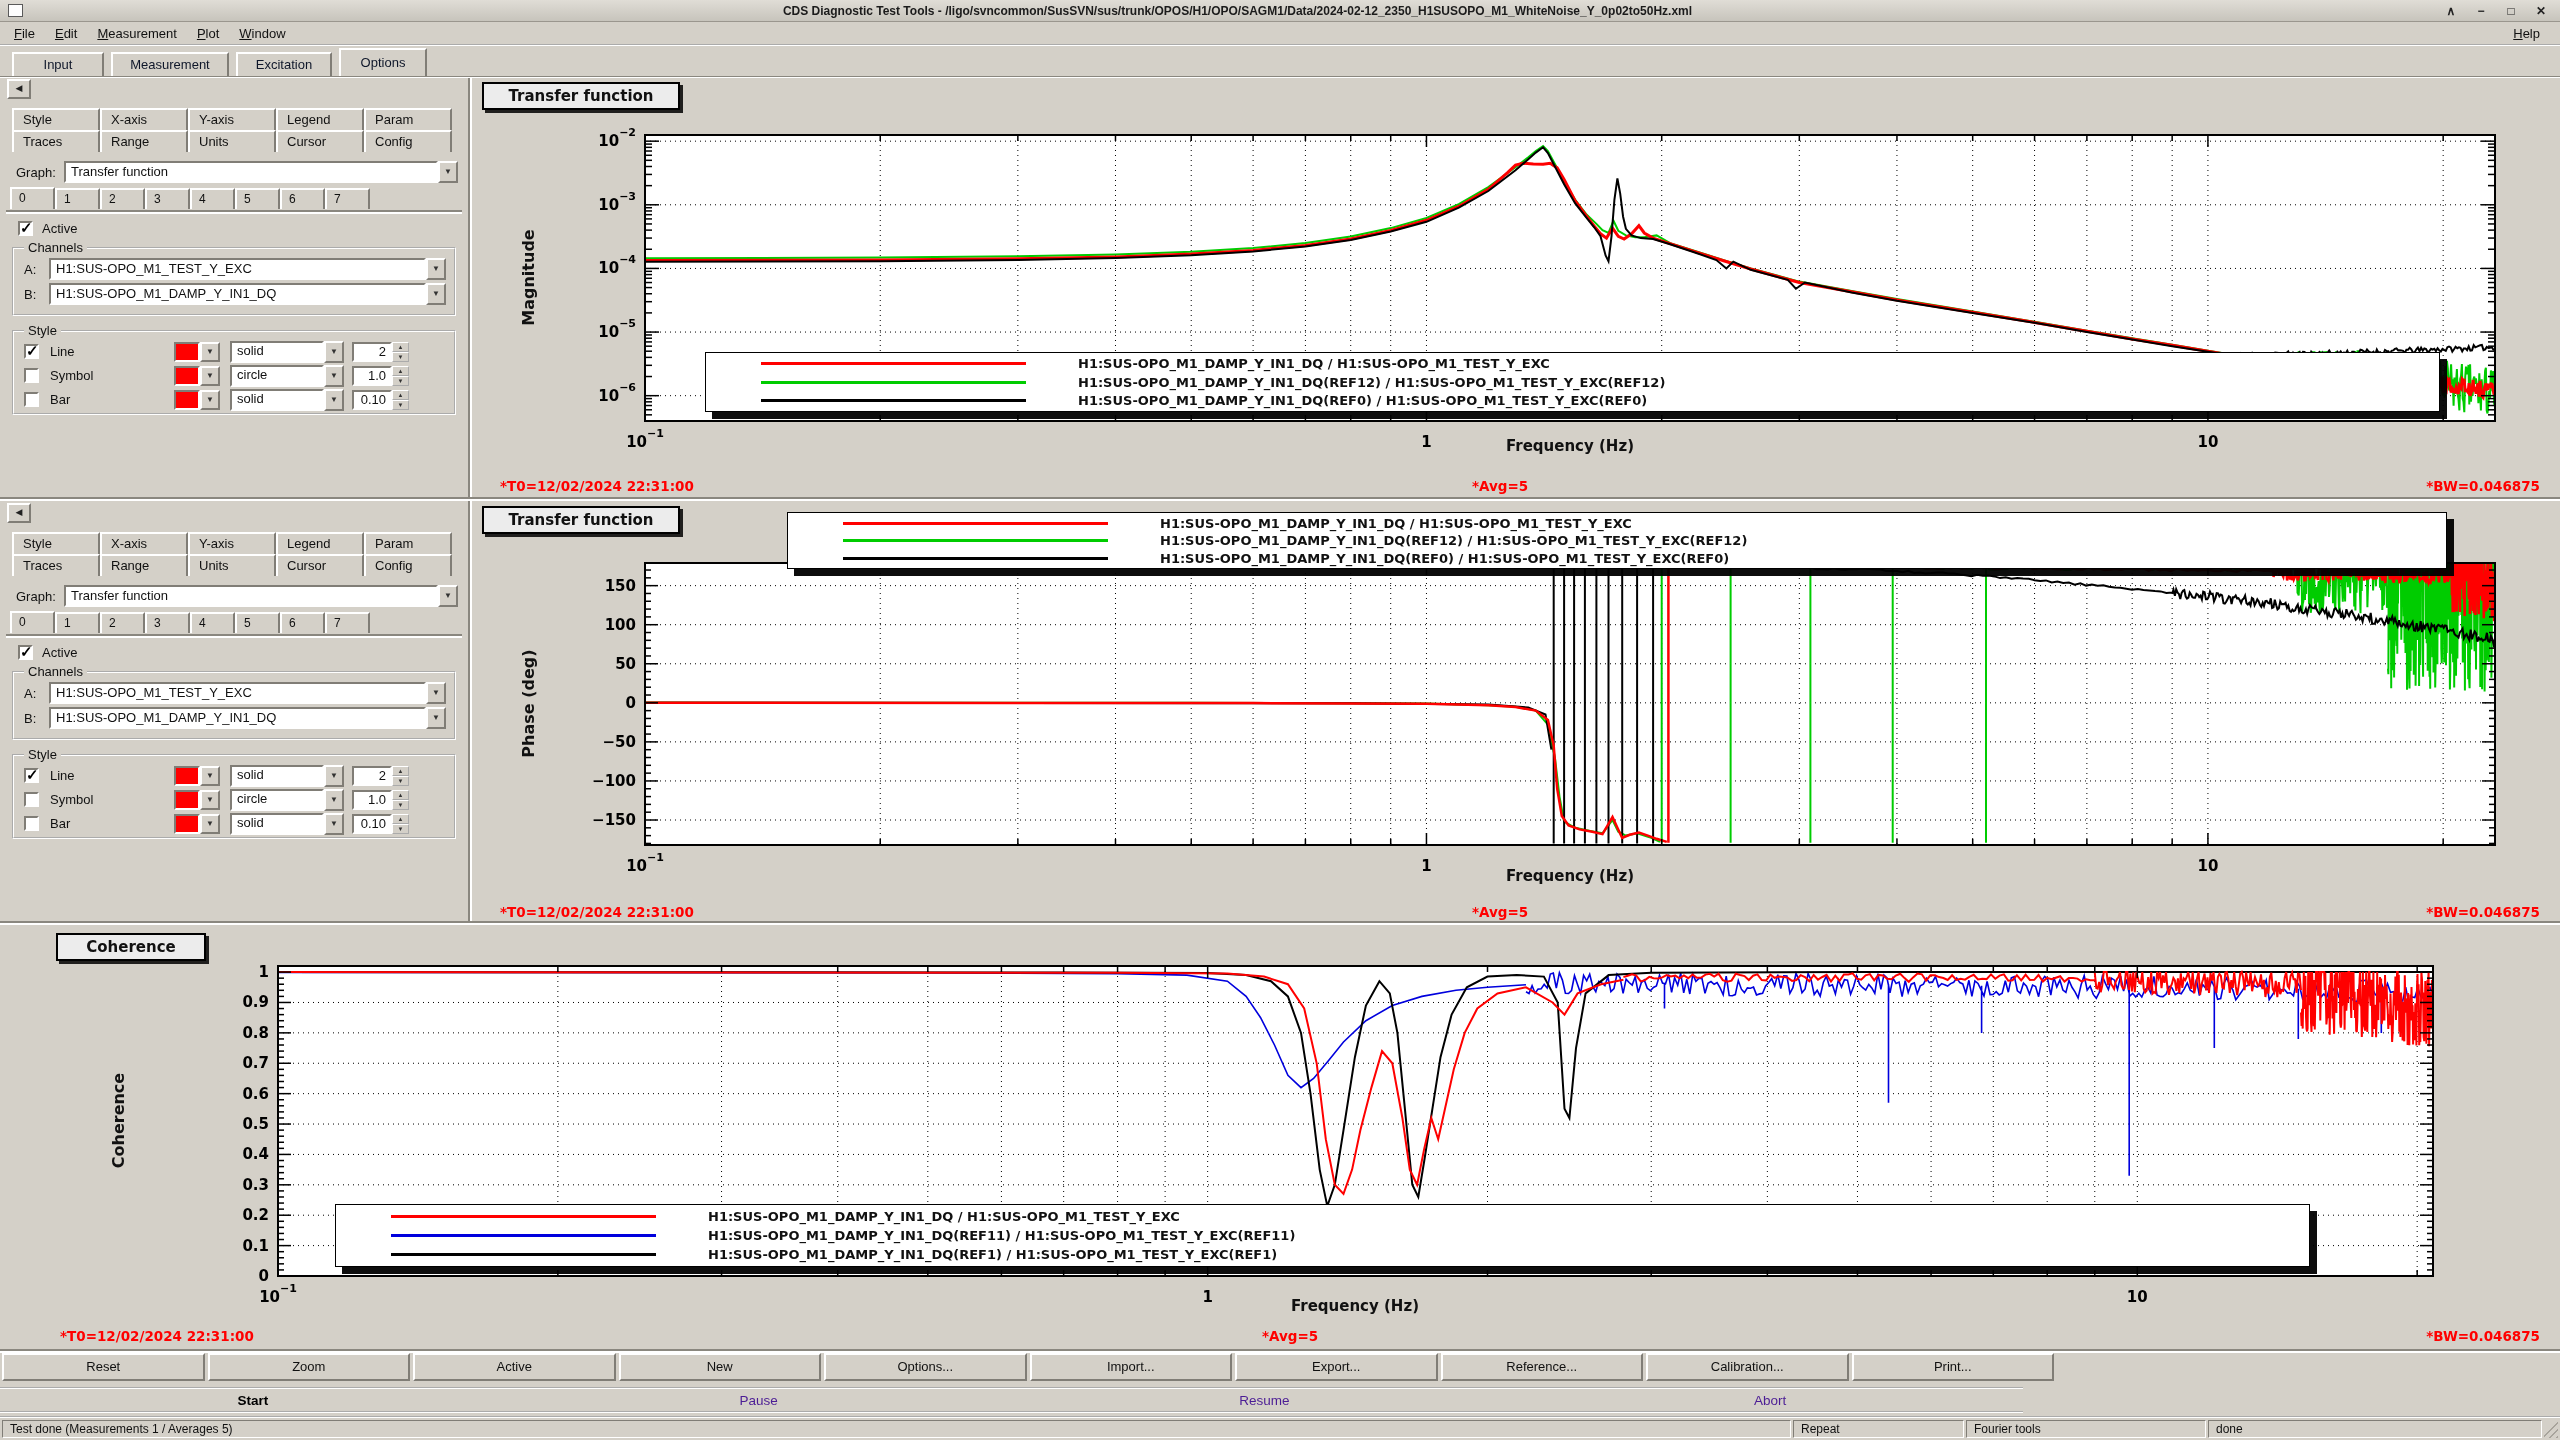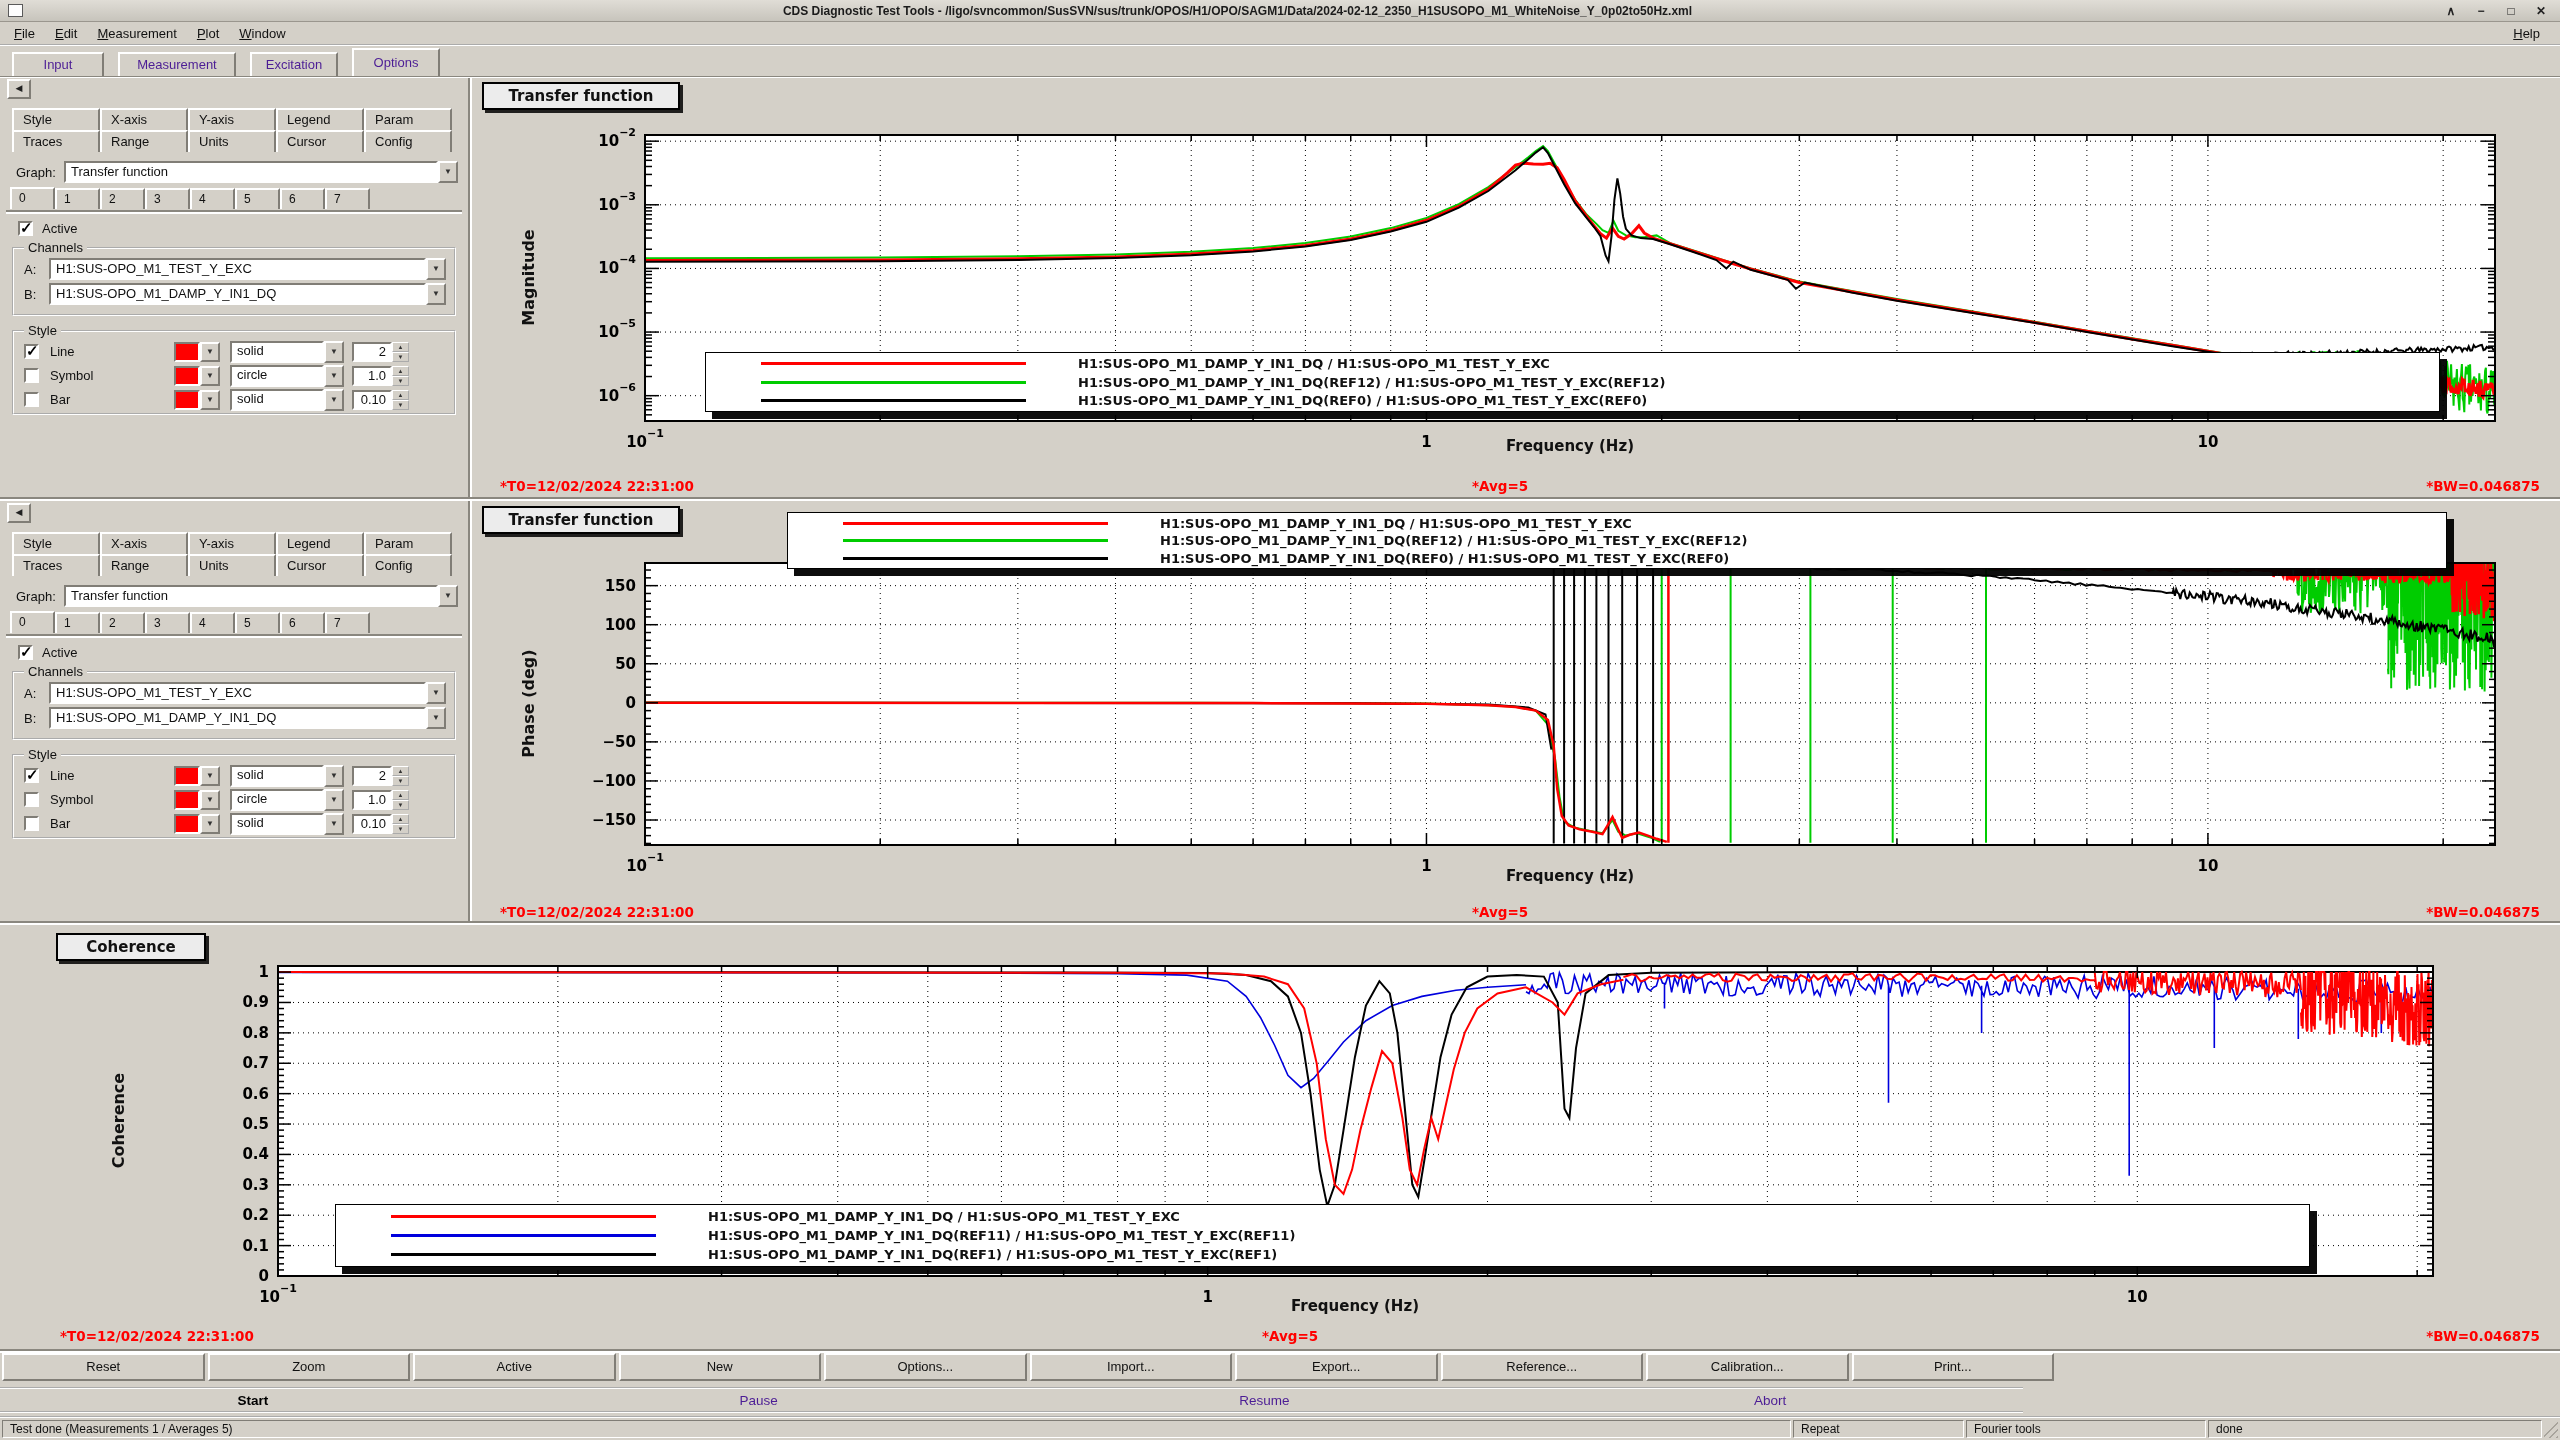--- a/index.html
+++ b/index.html
@@ -11,24 +11,24 @@
 .wicon{width:15px;height:13px;background:#fdfdfd;border:1px solid #5a5a5a;margin-right:8px}
 .wtitle{flex:1;text-align:center;font-weight:bold;font-size:12px;color:#1b1b1b;white-space:nowrap;overflow:hidden}
 .wbtns{display:flex;gap:16px;margin-right:4px}
 .wbtn{font-size:12px;font-weight:bold;color:#222;width:14px;text-align:center;cursor:default}
 
 #menubar{position:absolute;left:0;top:22px;width:2560px;height:24px;background:#d4d0c8;border-bottom:2px groove #fff;display:flex;align-items:center;padding:0 4px;z-index:19}
 .menu-item{padding:2px 10px;font-size:13px;white-space:nowrap}
 .menu-item.help{margin-left:auto;margin-right:6px}
 
 #maintabs{position:absolute;left:12px;top:48px;height:28px;display:flex;align-items:flex-end;z-index:6}
-.mtab{height:24px;line-height:21px;text-align:center;background:#d4d0c8;border-top:2px solid #fff;border-left:2px solid #fff;border-right:2px solid #807d76;margin-right:14px;font-size:13px;color:#4c1d95}
+.mtab{height:24px;line-height:21px;text-align:center;background:#d4d0c8;border-top:2px solid #fff;border-left:2px solid #fff;border-right:2px solid #807d76;margin-right:7px;font-size:13px;color:#0f172a}
 #maintabs div.mtab:nth-of-type(1){width:92px}
 #maintabs div.mtab:nth-of-type(2){width:118px}
-#maintabs div.mtab:nth-of-type(3){width:88px}
+#maintabs div.mtab:nth-of-type(3){width:96px}
 #maintabs div.mtab:nth-of-type(4){width:88px}
 .mtab.active{height:28px;line-height:25px;z-index:7;position:relative}
 #tabline{position:absolute;left:0;top:76px;width:2560px;height:0;border-top:1px solid #8a877f;border-bottom:1px solid #fff}
 
 .vdiv{position:absolute;width:0;border-left:2px solid #8a877f;border-right:2px solid #fff}
 .hdiv{position:absolute;height:0;border-top:2px solid #8a877f;border-bottom:2px solid #fff}
 #vdiv1{left:468px;top:78px;height:843px}
 #hdiv1{left:0;top:497px;width:2560px}
 #hdiv2{left:0;top:921px;width:2560px}
 #hdiv3{left:0;top:1349px;width:2560px}

